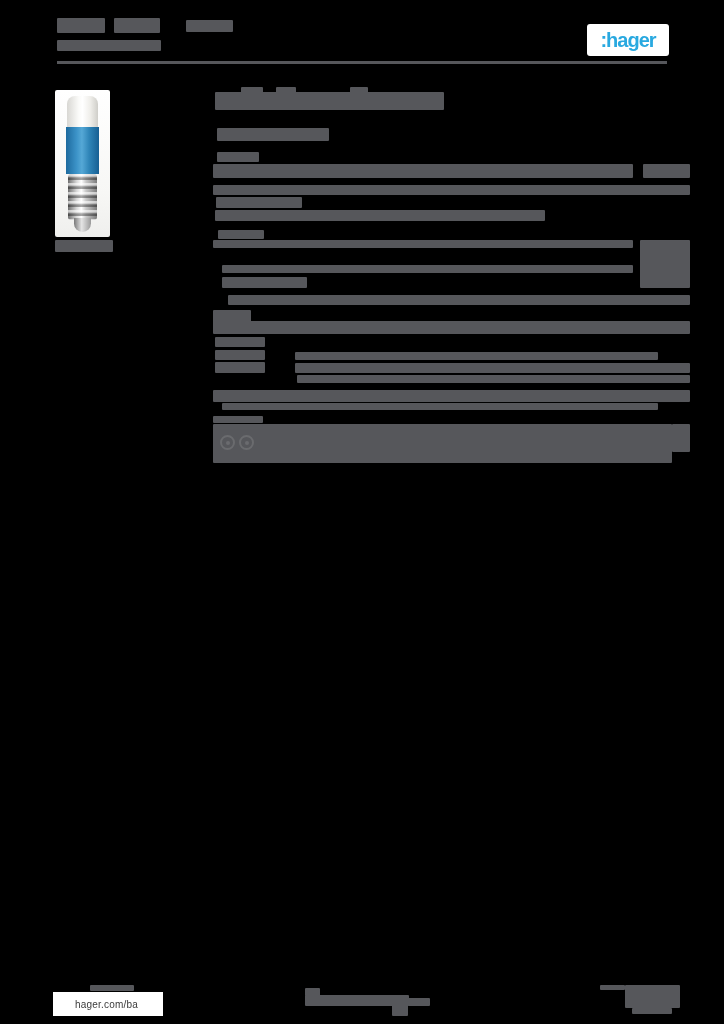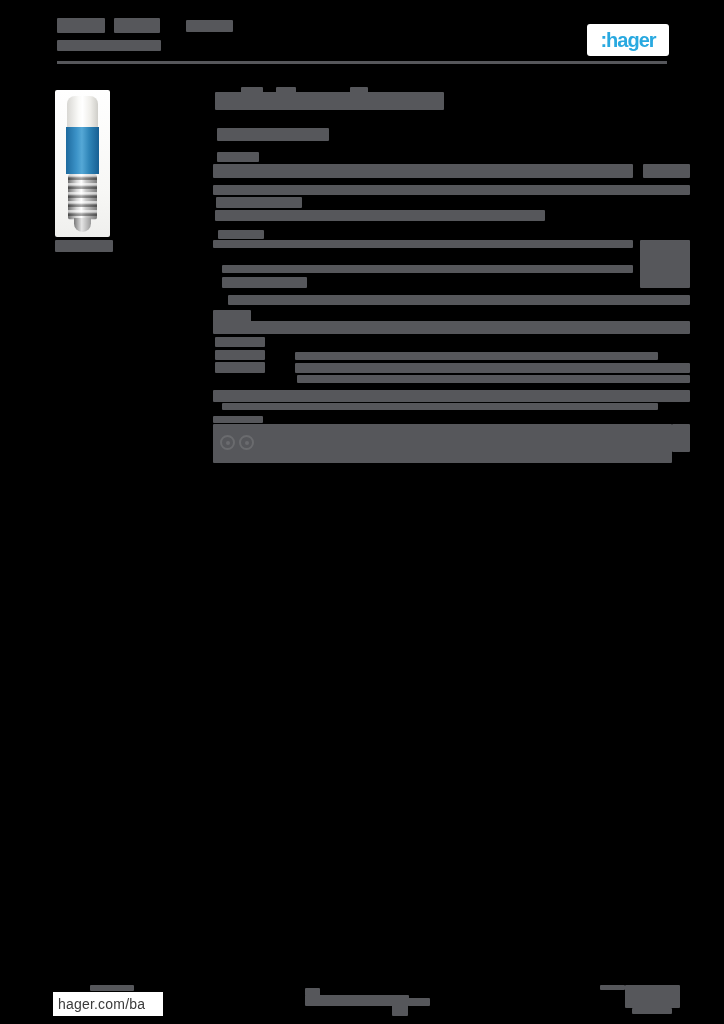--- a/index.html
+++ b/index.html
@@ -49,21 +49,21 @@
     border-radius:0 0 9px 9px;
     background:linear-gradient(90deg,#7a7a7a,#e5e5e5 45%,#9a9a9a);
   }
 
   
   .footer-box{
     position:absolute;left:53px;top:992px;width:110px;height:24px;
     background:#ffffff;display:flex;align-items:center;
   }
   .footer-box span{
-    font-size:14px;color:#3b3b3b;padding-left:5px;letter-spacing:.2px;
+    font-size:10px;color:#3b3b3b;padding-left:5px;letter-spacing:.2px;margin-left:17px;
   }
 
   
   .cert-circle{
     position:absolute;width:15px;height:15px;border-radius:50%;
     border:2px solid #6A6B6E;box-sizing:border-box;
   }
   .cert-circle::after{
     content:"";position:absolute;left:50%;top:50%;width:4px;height:4px;margin:-2px 0 0 -2px;
     border-radius:50%;background:#6A6B6E;

